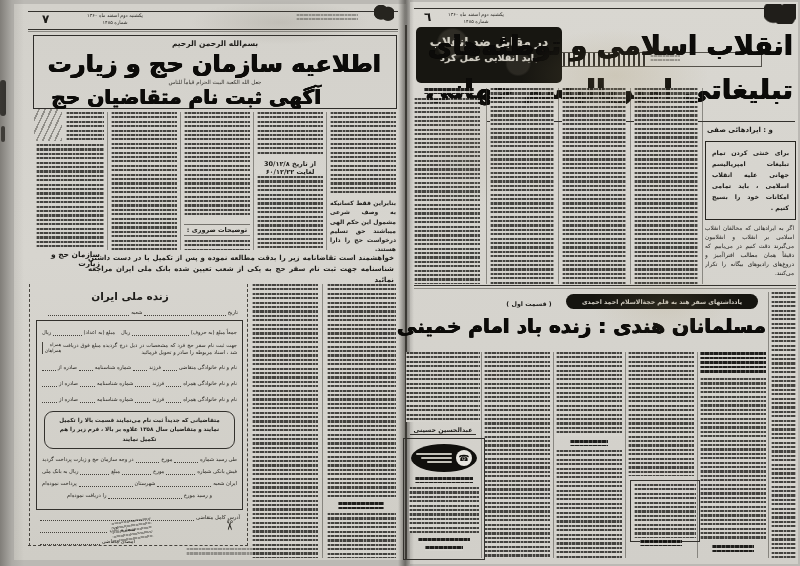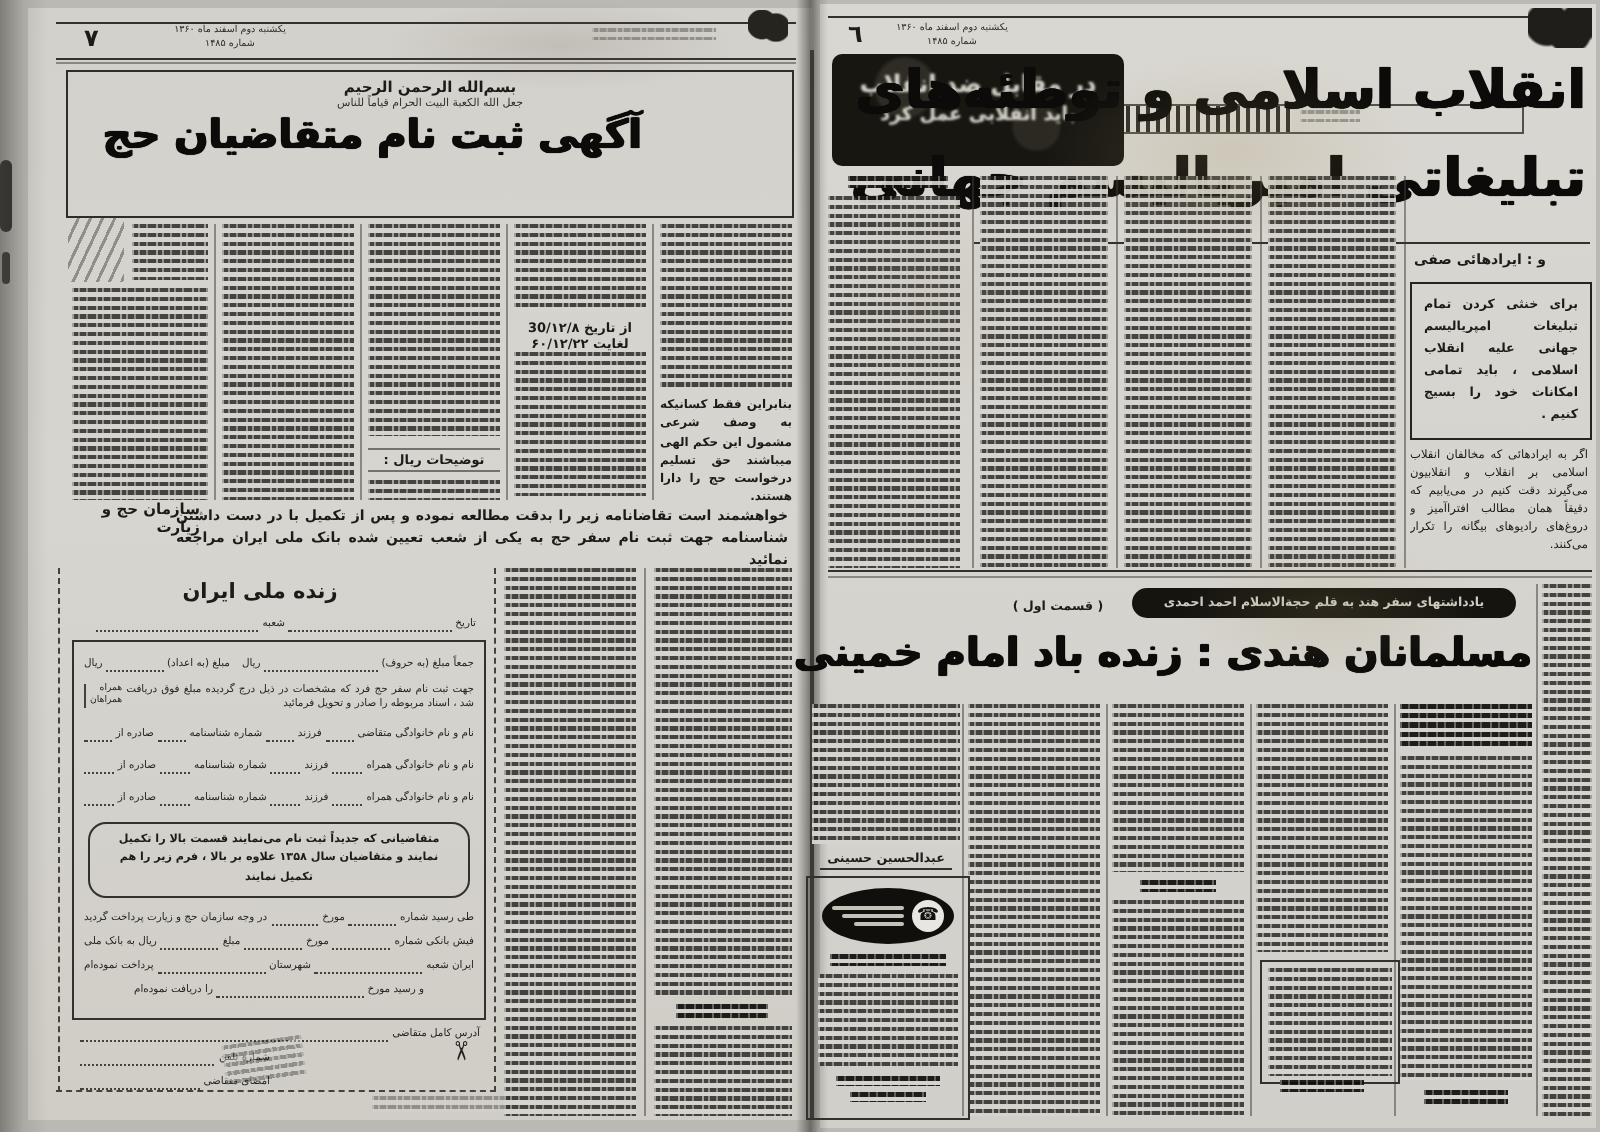--- a/index.html
+++ b/index.html
@@ -80,20 +80,25 @@
     <div>یکشنبه دوم اسفند ماه ۱۳۶۰</div>
     <div>شماره ۱۴۸۵</div>
   </div>
   <div class="abs tx light" style="left:296px;top:14px;width:62px;height:6px;"></div>
   <div class="abs" style="left:374px;top:5px;width:20px;height:16px;background:radial-gradient(circle at 35% 45%,#26241f 0 45%,transparent 50%),radial-gradient(circle at 70% 55%,#26241f 0 40%,transparent 46%);"></div>
   <div class="abs rule" style="left:28px;top:29px;width:370px;height:1px;"></div>
   <div class="abs hair" style="left:28px;top:31px;width:370px;height:1px;"></div>
 
   <div class="abs" style="left:33px;top:35px;width:362px;height:72px;border:1px solid #2f2d2a;">
     <div style="text-align:center;font-size:7.5px;font-weight:bold;margin-top:3px;">بسم‌الله الرحمن الرحیم</div>
+    <div class="flexline" style="margin:2px 10px 0 10px;">
+      <div class="bar"></div>
+      <div class="headline" style="font-size:24px;">اطلاعیه سازمان حج و زیارت</div>
+      <div class="bar"></div>
+    </div>
     <div style="text-align:center;font-size:5.5px;color:#33312c;margin-top:1px;">جعل الله الکعبة البیت الحرام قیاماً للناس</div>
     <div class="flexline" style="margin:0 70px;">
       <div class="bar"></div>
       <div class="headline" style="font-size:20px;">آگهی ثبت نام متقاضیان حج</div>
       <div class="bar"></div>
     </div>
   </div>
 
   <div class="abs scribble" style="left:34px;top:109px;width:28px;height:32px;opacity:.75;"></div>
 
@@ -103,21 +108,21 @@
   <div class="abs hair" style="left:326px;top:112px;width:1px;height:138px;"></div>
 
   <div class="abs tx" style="left:330px;top:112px;width:66px;height:82px;"></div>
   <div class="abs" style="left:330px;top:198px;width:66px;font-size:6px;font-weight:bold;text-align:justify;line-height:1.55;">بنابراین فقط کسانیکه به وصف شرعی مشمول این حکم الهی میباشند حق تسلیم درخواست حج را دارا هستند.</div>
 
   <div class="abs tx" style="left:257px;top:112px;width:66px;height:44px;"></div>
   <div class="abs" style="left:255px;top:160px;width:70px;font-size:6.5px;font-weight:bold;text-align:center;">از تاریخ 30/۱۲/۸ لغایت ۶۰/۱۲/۲۲</div>
   <div class="abs tx" style="left:257px;top:176px;width:66px;height:72px;"></div>
 
   <div class="abs tx" style="left:184px;top:112px;width:66px;height:106px;"></div>
-  <div class="abs" style="left:184px;top:224px;width:66px;font-size:6.5px;font-weight:bold;text-align:center;border-top:1px solid rgba(50,48,44,.6);border-bottom:1px solid rgba(50,48,44,.6);padding:1px 0;">توضیحات ریال :</div>
+  <div class="abs" style="left:184px;top:224px;width:66px;font-size:6.5px;font-weight:bold;text-align:center;border-top:1px solid rgba(50,48,44,.6);border-bottom:1px solid rgba(50,48,44,.6);padding:1px 0;">توضیحات ضروری :</div>
   <div class="abs tx" style="left:184px;top:240px;width:66px;height:10px;"></div>
 
   <div class="abs tx" style="left:111px;top:112px;width:66px;height:138px;"></div>
   <div class="abs tx" style="left:36px;top:144px;width:68px;height:106px;"></div>
   <div class="abs tx" style="left:66px;top:112px;width:38px;height:28px;"></div>
 
   <div class="abs" style="left:34px;top:250px;width:66px;font-size:7.5px;font-weight:bold;">سازمان حج و زیارت</div>
   <div class="abs" style="left:88px;top:253px;width:306px;font-size:7px;font-weight:bold;text-align:justify;line-height:1.6;">خواهشمند است تقاضانامه زیر را بدقت مطالعه نموده و پس از تکمیل با در دست داشتن شناسنامه جهت ثبت نام سفر حج به یکی از شعب تعیین شده بانک ملی ایران مراجعه نمائید</div>
 
   <div class="abs" style="left:29px;top:284px;height:262px;border-left:1px dashed #45423c;"></div>

